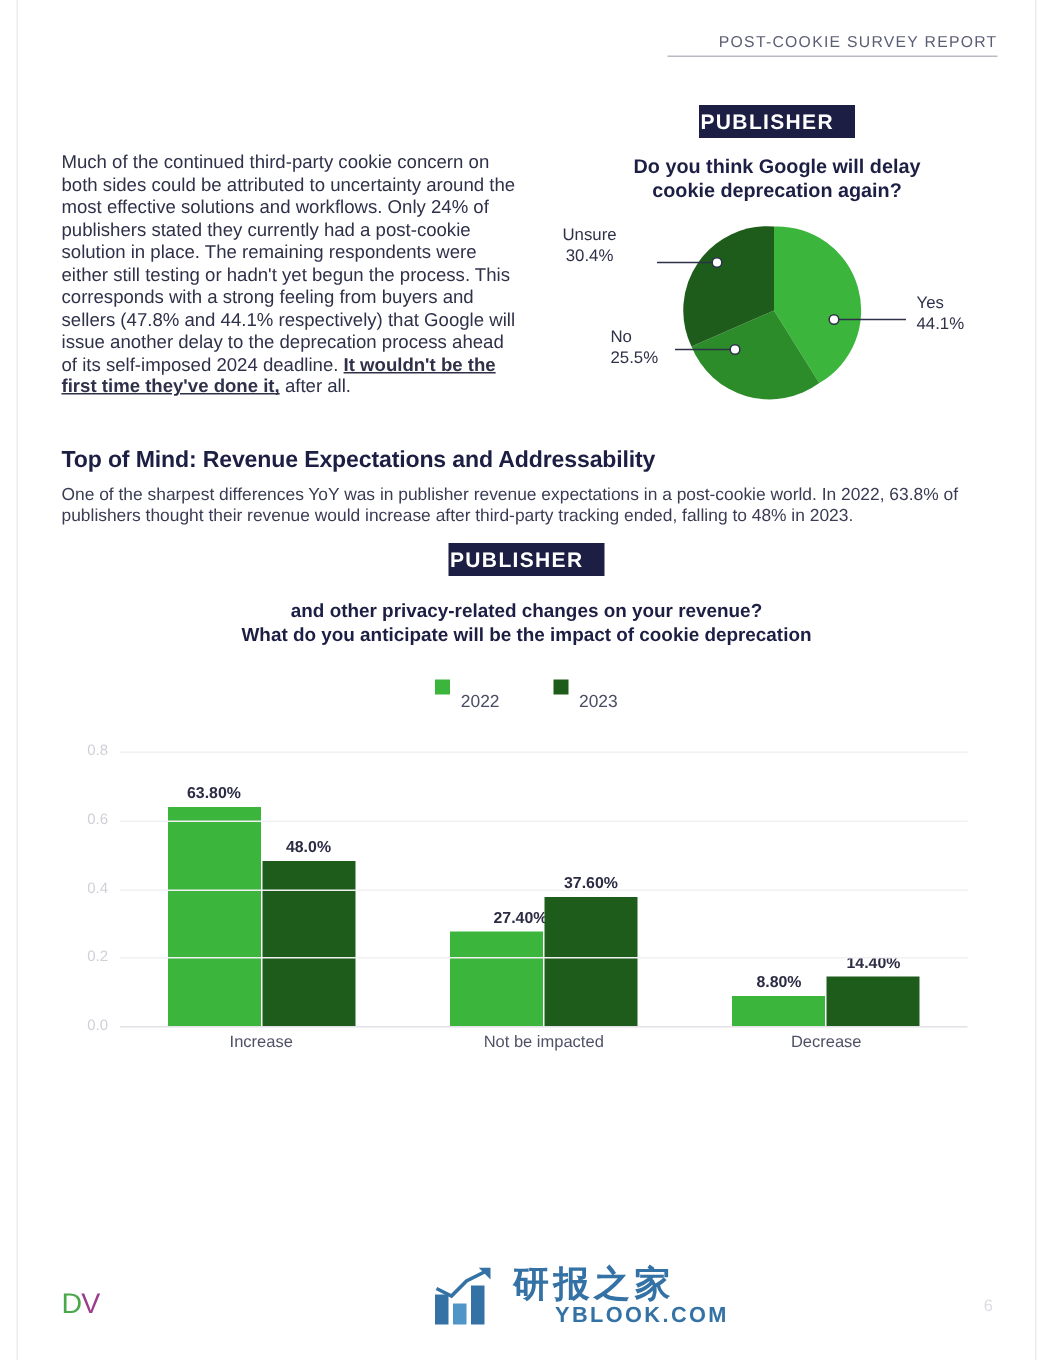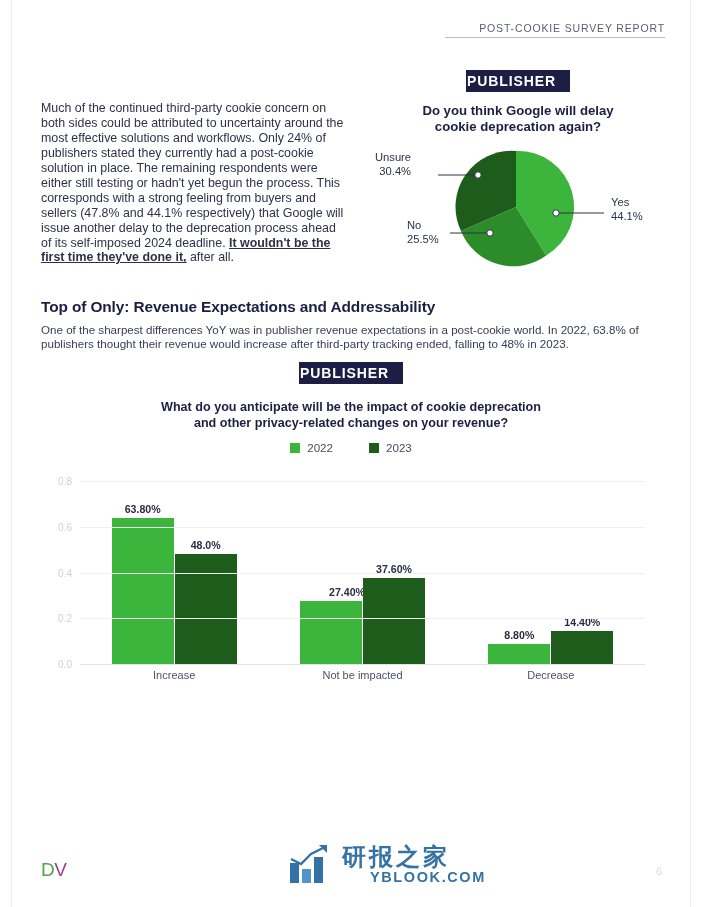--- a/index.html
+++ b/index.html
@@ -105,21 +105,21 @@
   }
   .pie-svg { position: absolute; left: 0; top: 0; }
   .pie-label {
     position: absolute;
     font-size: 11.2px;
     line-height: 13.4px;
     color: #2f3149;
     white-space: nowrap;
   }
   .pie-label .pct { display: block; }
-  .pl-unsure { left: 7px;  top: 10px; text-align: right; }
+  .pl-unsure { left: 7px;  top: 10px; text-align: center; }
   .pl-no     { left: 39px; top: 78px; text-align: left; }
   .pl-yes    { left: 243px; top: 55px; text-align: left; }
 
   
   .section-head {
     position: absolute;
     left: 41px;
     top: 285px;
     font-size: 15.4px;
     font-weight: 700;
@@ -164,20 +164,21 @@
     align-items: center;
     gap: 7px;
   }
   .legend-swatch {
     width: 10px; height: 10px;
     display: inline-block;
   }
   .legend-text {
     font-size: 11.6px;
     color: #4b4d63;
+    margin-top: 20px;
   }
 
   
   .plot {
     position: relative;
     margin-top: 13px;
     height: 218px;
   }
   .plot-inner {
     position: absolute;
@@ -351,30 +352,30 @@
         <span>No</span>
         <span class="pct">25.5%</span>
       </div>
       <div class="pie-label pl-yes">
         <span>Yes</span>
         <span class="pct">44.1%</span>
       </div>
     </div>
   </div>
 
-  <h2 class="section-head">Top of Only: Revenue Expectations and Addressability</h2>
+  <h2 class="section-head">Top of Mind: Revenue Expectations and Addressability</h2>
   <p class="section-body">One of the sharpest differences YoY was in publisher revenue expectations in a post-cookie world. In 2022, 63.8% of publishers thought their revenue would increase after third-party tracking ended, falling to 48% in 2023.</p>
 
   <div class="bar-panel">
     <div class="badge-row">
       <span class="badge">PUBLISHER</span>
     </div>
     <div class="bar-title">
+      <div>and other privacy-related changes on your revenue?</div>
       <div>What do you anticipate will be the impact of cookie deprecation</div>
-      <div>and other privacy-related changes on your revenue?</div>
     </div>
 
     <div class="legend">
       <div class="legend-item">
         <span class="legend-swatch" id="sw-2022" style="background: rgb(60, 181, 60);"></span>
         <span class="legend-text">2022</span>
       </div>
       <div class="legend-item">
         <span class="legend-swatch" id="sw-2023" style="background: rgb(29, 92, 26);"></span>
         <span class="legend-text">2023</span>

